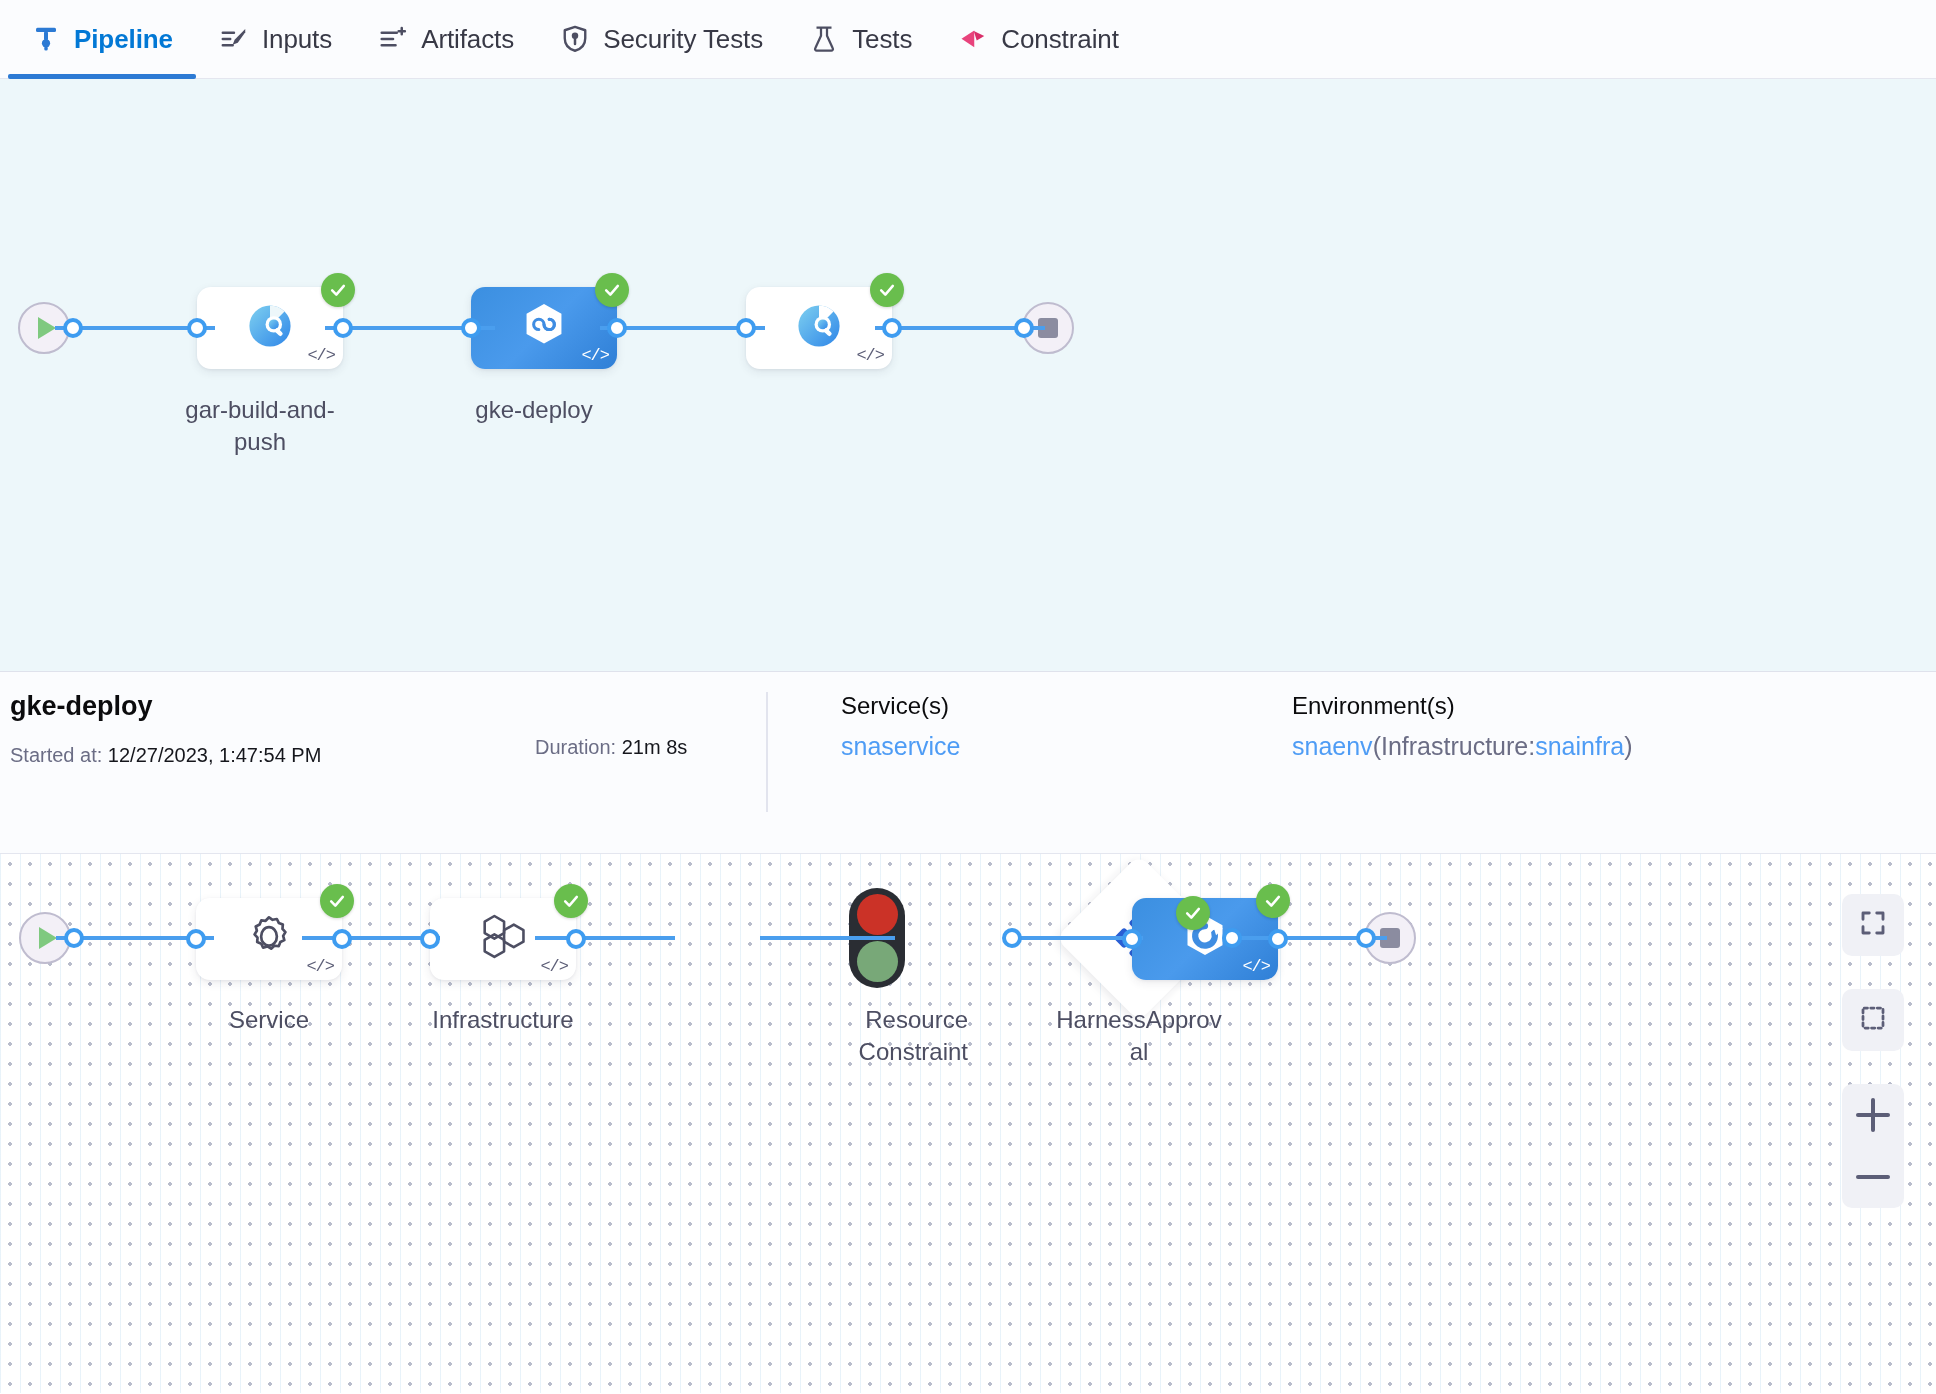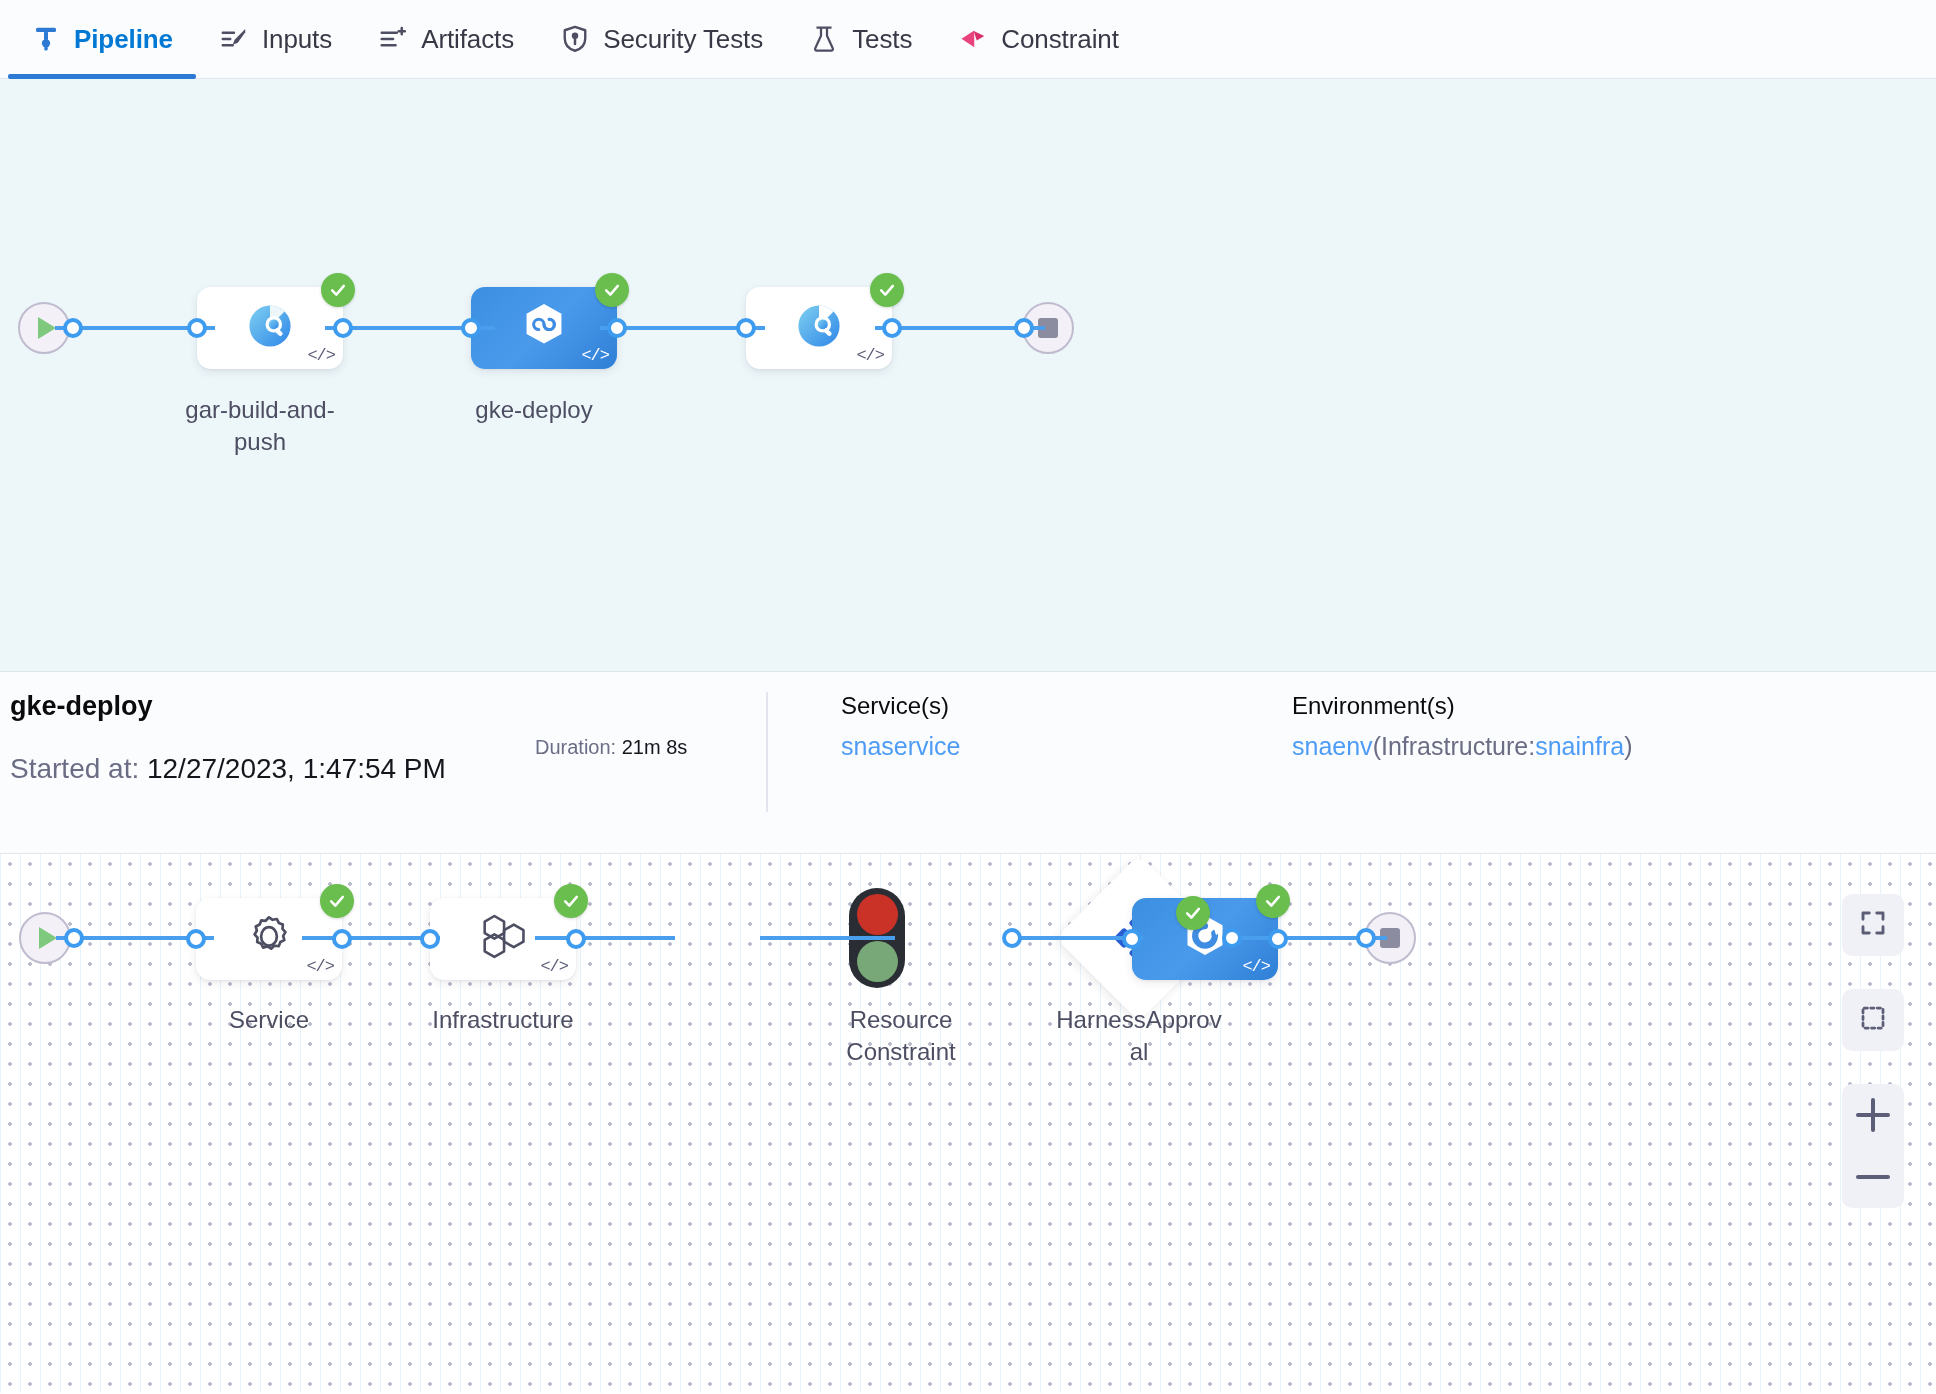--- a/index.html
+++ b/index.html
@@ -61,22 +61,22 @@
     height: 182px;
     background: #fbfcfe;
     border-bottom: 1px solid #e4e6ef;
   }
   .detail-title {
     position: absolute; left: 10px; top: 700px;
     font-size: 27px; font-weight: 700; color: #0b0b0d;
   }
   .detail-title { top: 19px; }
   .detail-started {
-    position: absolute; left: 10px; top: 81px;
-    font-size: 28px; color: #15161c;
+    position: absolute; left: 10px; top: 72px;
+    font-size: 20px; color: #15161c;
   }
   .detail-started .lbl { color: #6b6d85; }
   .detail-duration {
     position: absolute; left: 535px; top: 64px;
     font-size: 20px; color: #15161c; text-align: center;
   }
   .detail-duration .lbl { color: #6b6d85; }
   .detail-div {
     position: absolute; top: 20px; width: 2px; height: 120px;
     background: #e2e4ee;
@@ -476,21 +476,21 @@
     <div class="port" style="left:136px; top:41px;"></div>
   </div>
   <div class="nodelabel" style="left:383px; top:150px; width:240px;">Infrastructure</div>
 
   <div class="node" style="left:849px; top:34px;">
     <div class="traffic">
       <div class="lamp red"></div>
       <div class="lamp green"></div>
     </div>
   </div>
-  <div class="nodelabel" style="left:781px; top:150px; width:240px;">Resource
+  <div class="nodelabel" style="left:728px; top:150px; width:240px;text-align:right;">Resource
 Constraint</div>
 
   <div class="node" style="left:1080px; top:25px;">
     <div class="diamond-wrap">
       <div class="diamond"></div>
       <span class="diamond-icon">
         <svg width="58" height="58" viewBox="0 0 48 48">
           <g transform="rotate(45 24 24)">
             <rect x="9" y="9" width="12.5" height="12.5" rx="2.4" fill="#2a5fd4"></rect>
             <rect x="26.5" y="9" width="12.5" height="12.5" rx="2.4" fill="#2a5fd4"></rect>

